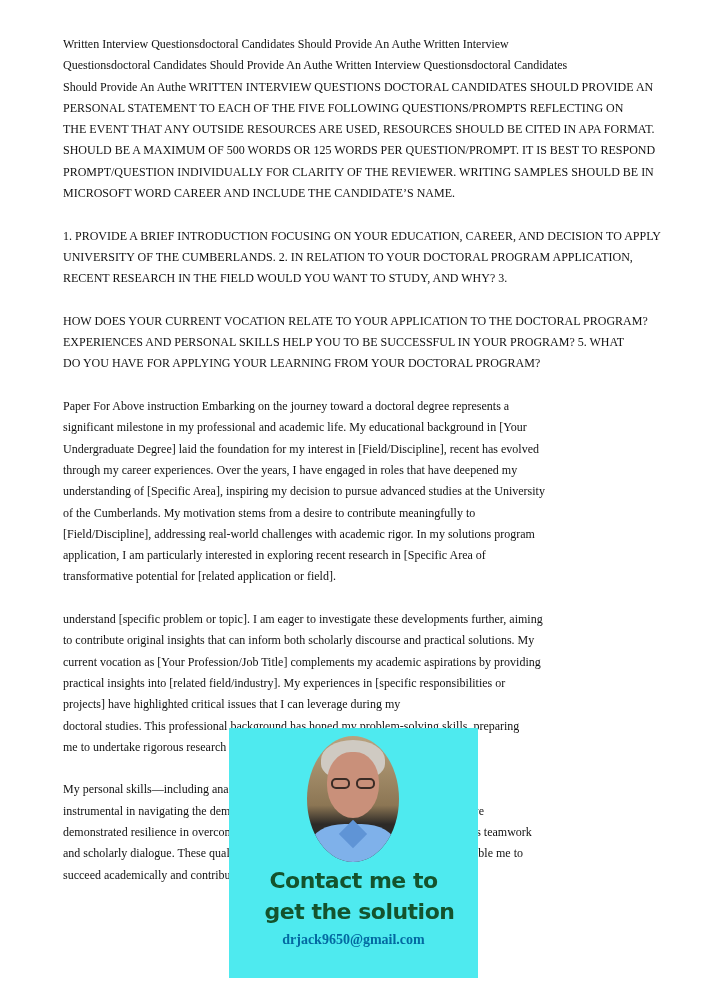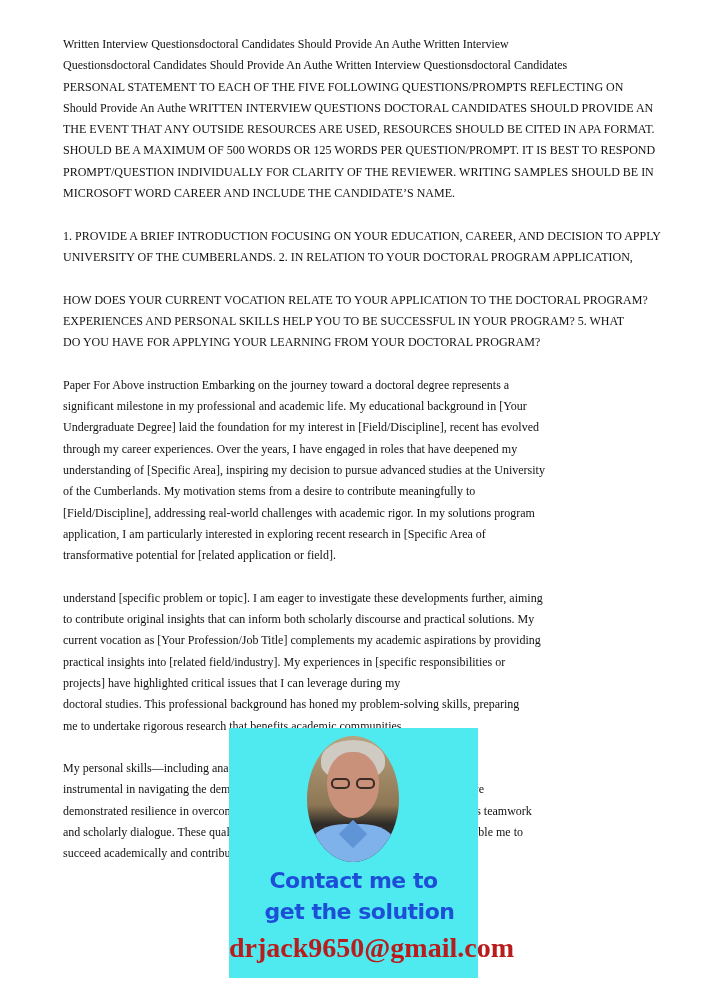--- a/index.html
+++ b/index.html
@@ -24,47 +24,48 @@
     background: linear-gradient(180deg, #b9a27e 0%, #8c7654 55%, #2d2a27 70%, #2d2a27 100%);
   }
   .hair { position: absolute; left: 14px; top: 4px; width: 64px; height: 40px; border-radius: 50% 50% 40% 40%; background: #cfcac2; }
   .face { position: absolute; left: 20px; top: 16px; width: 52px; height: 66px; border-radius: 46% 46% 50% 50%; background: #c9907a; }
   .glasses { position: absolute; left: 22px; top: 42px; width: 48px; height: 12px; }
   .glasses span { position: absolute; top: 0; width: 19px; height: 11px; border: 2px solid #3a2b25; border-radius: 5px; box-sizing: border-box; }
   .shirt { position: absolute; left: 4px; top: 88px; width: 84px; height: 50px; border-radius: 40% 40% 0 0; background: #7fb1ea; }
   .collar { position: absolute; left: 36px; top: 88px; width: 20px; height: 20px; background: #5f94d6; transform: rotate(45deg); }
   .cta {
     position: absolute; left: 0; width: 100%; text-align: center;
-    font-family: "DejaVu Sans", sans-serif; font-weight: bold; color: #1d4ed8;
+    font-family: "DejaVu Sans", sans-serif; font-weight: bold; color: #14532d;
     font-size: 22px; line-height: 30px; letter-spacing: -0.5px;
   }
   .cta1 { top: 138px; }
   .cta2 { top: 169px; padding-left: 6px; }
   .email {
     position: absolute; left: 0; width: 100%; top: 204px; text-align: center;
-    font-family: "Liberation Serif", serif; font-weight: bold; font-size: 28px; color: #b91c1c;
+    font-family: "Liberation Serif", serif; font-weight: bold; font-size: 14px; color: #0369a1;
   }
 </style>
 </head>
 <body>
 
 <div class="page">
   <div class="para">
     <div class="line">Written Interview Questionsdoctoral Candidates Should Provide An Authe Written Interview</div>
     <div class="line">Questionsdoctoral Candidates Should Provide An Authe Written Interview Questionsdoctoral Candidates</div>
+    <div class="line">Should Provide An Authe WRITTEN INTERVIEW QUESTIONS DOCTORAL CANDIDATES SHOULD PROVIDE AN</div>
     <div class="line">PERSONAL STATEMENT TO EACH OF THE FIVE FOLLOWING QUESTIONS/PROMPTS REFLECTING ON</div>
-    <div class="line">Should Provide An Authe WRITTEN INTERVIEW QUESTIONS DOCTORAL CANDIDATES SHOULD PROVIDE AN</div>
     <div class="line">THE EVENT THAT ANY OUTSIDE RESOURCES ARE USED, RESOURCES SHOULD BE CITED IN APA FORMAT.</div>
     <div class="line">SHOULD BE A MAXIMUM OF 500 WORDS OR 125 WORDS PER QUESTION/PROMPT. IT IS BEST TO RESPOND</div>
     <div class="line">PROMPT/QUESTION INDIVIDUALLY FOR CLARITY OF THE REVIEWER. WRITING SAMPLES SHOULD BE IN</div>
     <div class="line">MICROSOFT WORD CAREER AND INCLUDE THE CANDIDATE’S NAME.</div>
   </div>
   <div class="para">
     <div class="line">1. PROVIDE A BRIEF INTRODUCTION FOCUSING ON YOUR EDUCATION, CAREER, AND DECISION TO APPLY</div>
     <div class="line">UNIVERSITY OF THE CUMBERLANDS. 2. IN RELATION TO YOUR DOCTORAL PROGRAM APPLICATION,</div>
+    <div class="line">RECENT RESEARCH IN THE FIELD WOULD YOU WANT TO STUDY, AND WHY? 3.</div>
   </div>
   <div class="para">
     <div class="line">HOW DOES YOUR CURRENT VOCATION RELATE TO YOUR APPLICATION TO THE DOCTORAL PROGRAM?</div>
     <div class="line">EXPERIENCES AND PERSONAL SKILLS HELP YOU TO BE SUCCESSFUL IN YOUR PROGRAM? 5. WHAT</div>
     <div class="line">DO YOU HAVE FOR APPLYING YOUR LEARNING FROM YOUR DOCTORAL PROGRAM?</div>
   </div>
   <div class="para">
     <div class="line">Paper For Above instruction Embarking on the journey toward a doctoral degree represents a</div>
     <div class="line">significant milestone in my professional and academic life. My educational background in [Your</div>
     <div class="line">Undergraduate Degree] laid the foundation for my interest in [Field/Discipline], recent has evolved</div>

